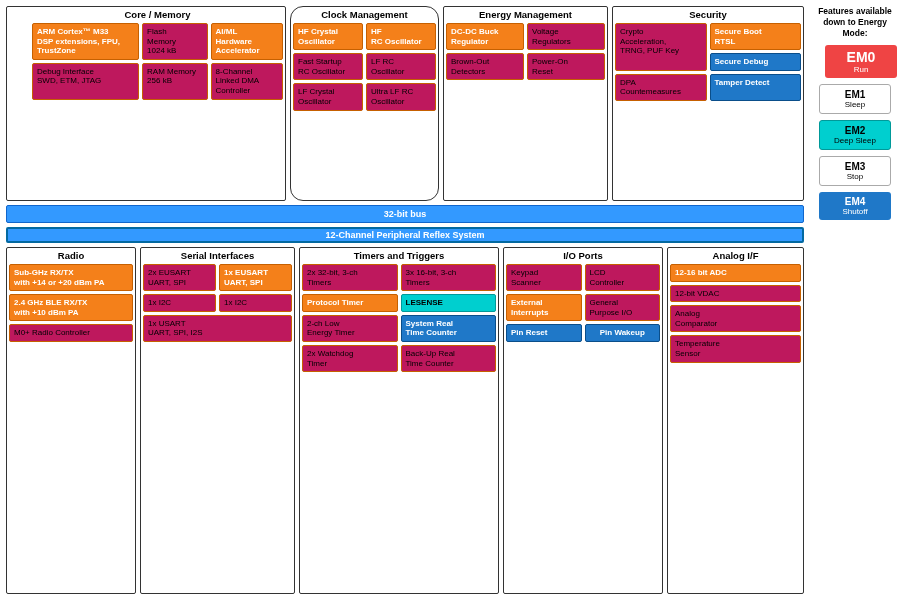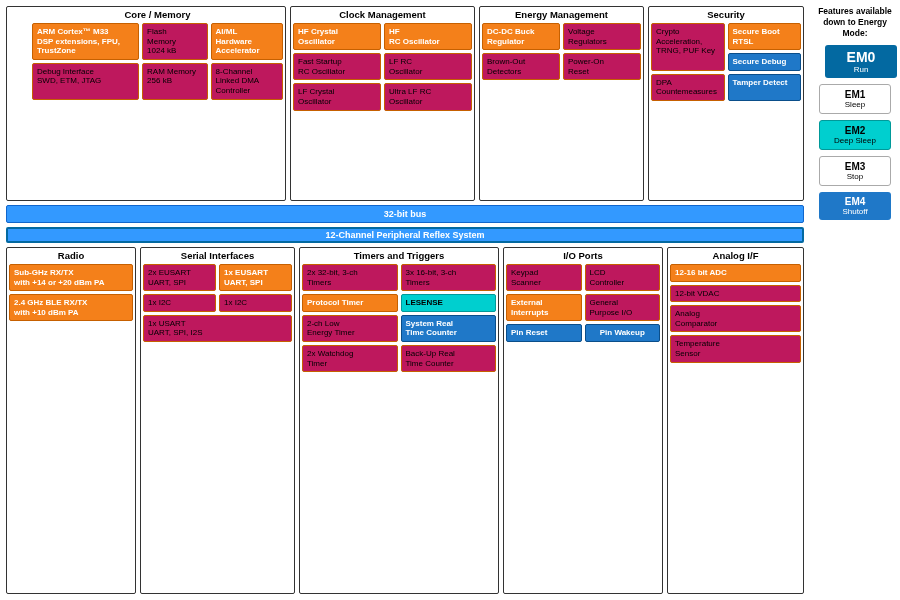--- a/index.html
+++ b/index.html
@@ -102,21 +102,22 @@
       gap: 3px;
       border-radius: 7px;
     }
     .core-bottom-row {
       display: flex;
       flex-direction: row;
       gap: 3px;
     }
     
     .clock-section {
-      width: 185px;
+      width: 149px;
+      border-radius: 13px;
     }
     .clock-inner {
       display: grid;
       grid-template-columns: 1fr 1fr;
       gap: 3px;
     }
     
     .energy-section {
       width: 165px;
     }
@@ -228,21 +229,21 @@
       font-weight: bold;
     }
     .em-badge {
       width: 72px;
       border-radius: 3px;
       text-align: center;
       padding: 4px 2px;
       font-weight: bold;
     }
     .em-orange {
-      background: #0369a1;
+      background: #ef4444;
       color: #fff;
       font-size: 14px;
       margin-left: 12px;
     }
     .em-sub {
       font-size: 8px;
       font-weight: normal;
     }
     .em-white {
       background: #fff;
@@ -355,20 +356,21 @@
 
     <div class="bottom-row">
 
       <div class="section-box radio-section">
         <div class="section-title">Radio</div>
         <div class="radio-inner">
           <div class="block-orange" style="white-space:pre-line;">Sub-GHz RX/TX
 with +14 or +20 dBm PA</div>
           <div class="block-orange" style="white-space:pre-line;">2.4 GHz BLE RX/TX
 with +10 dBm PA</div>
+          <div class="block-peach" style="white-space:pre-line;">M0+ Radio Controller</div>
         </div>
       </div>
 
       <div class="section-box serial-section">
         <div class="section-title">Serial Interfaces</div>
         <div class="serial-inner">
           <div class="block-peach" style="white-space:pre-line;">2x EUSART
 UART, SPI</div>
           <div class="block-orange" style="white-space:pre-line;">1x EUSART
 UART, SPI</div>

